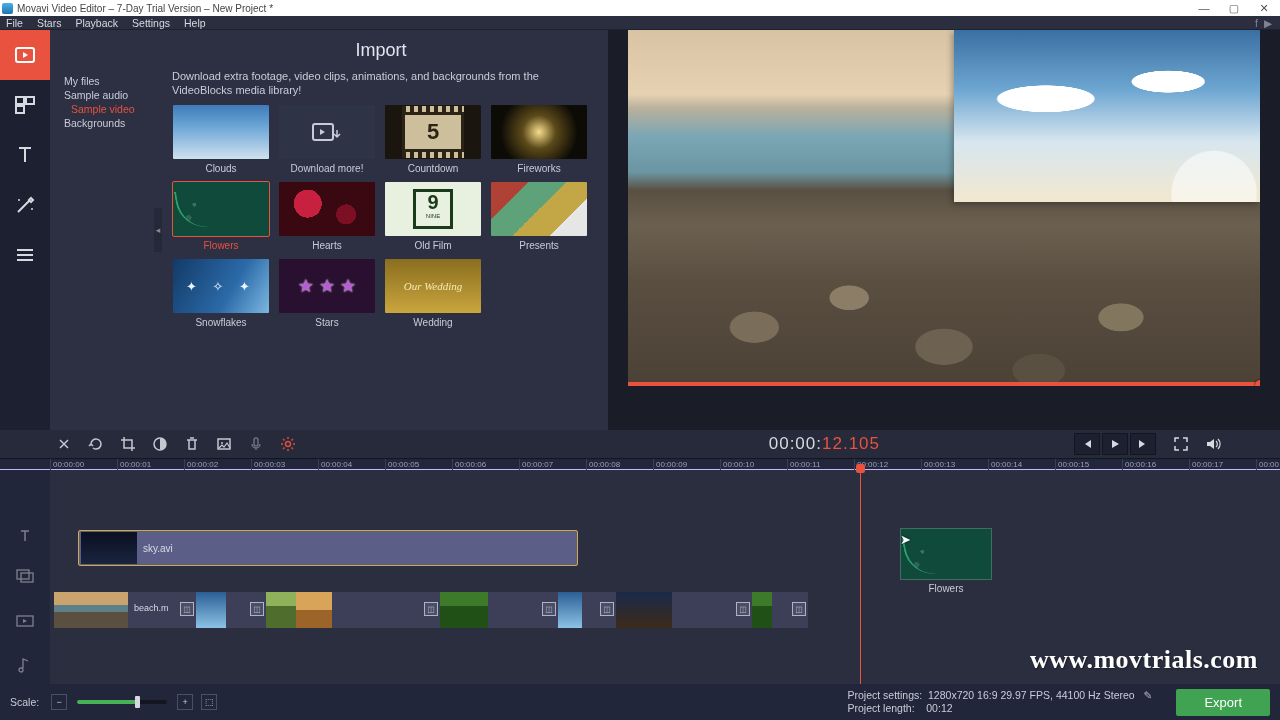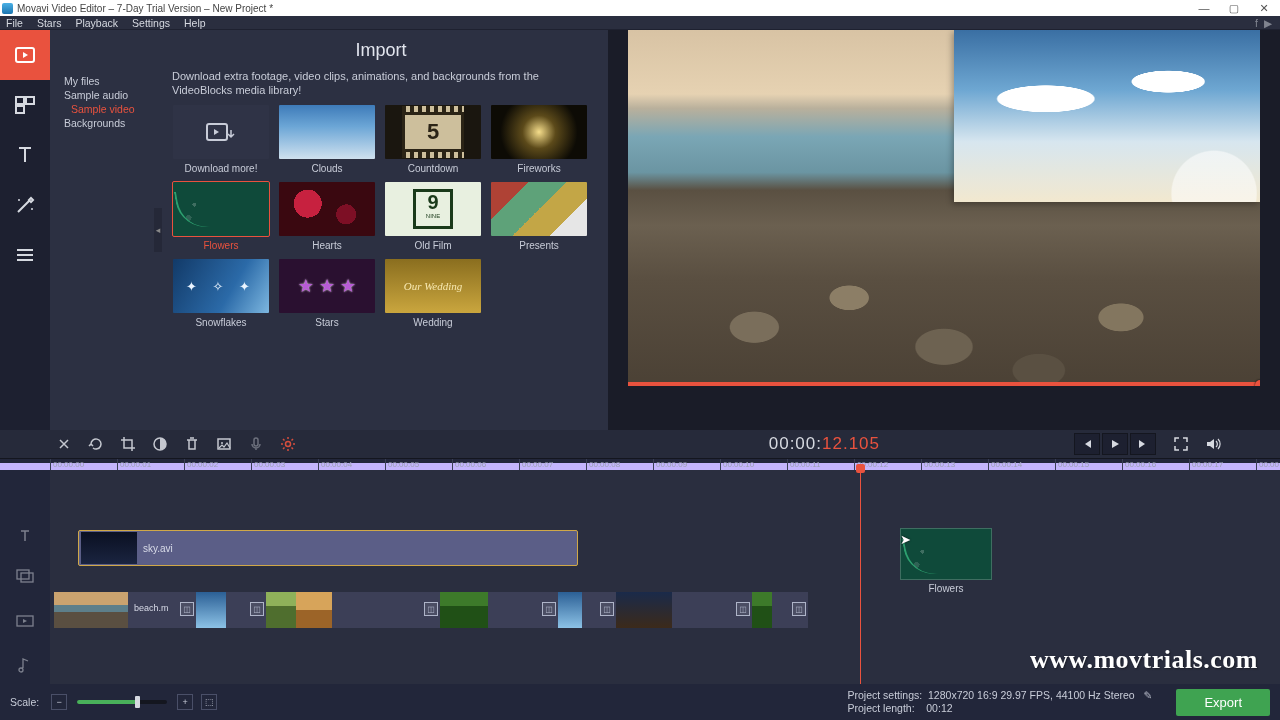--- a/index.html
+++ b/index.html
@@ -36,21 +36,21 @@
 .preview-bar { position:absolute; left:0; right:0; bottom:0; height:4px; background:#e9523e;}
 .preview-knob { position:absolute; right:-5px; bottom:-4px; width:10px; height:10px; border-radius:50%; background:#e9523e; box-shadow:0 0 2px #000;}
 .tool-row { height:28px; background:#262a3a; display:flex; align-items:center; padding:0 54px 0 54px; gap:12px; font-size:14px; color:#d6d9e0;}
 .tool-row .tbtn { width:20px; height:20px; display:flex; align-items:center; justify-content:center; cursor:pointer; opacity:.9;}
 .tool-row .spacer { flex:1; }
 .timecounter { font-size:17px; color:#d6d9e0; font-variant-numeric:tabular-nums; letter-spacing:1px;}
 .timecounter .frac { color:#e9523e; }
 .play-controls { display:flex; gap:2px;}
 .pc-btn { width:26px; height:22px; background:#1d2030; border:1px solid #14161f; display:flex; align-items:center; justify-content:center; cursor:pointer; color:#d6d9e0;}
 .right-controls { margin-left:auto; display:flex; gap:6px;}
-.ruler { height:12px; background:#22263a; border-top:1px solid #14161f; border-bottom:7px solid #c4b5fd; position:relative; font-size:8px; color:#9aa0b2; padding-left:50px;}
+.ruler { height:12px; background:#22263a; border-top:1px solid #14161f; border-bottom:1px solid #c4b5fd; position:relative; font-size:8px; color:#9aa0b2; padding-left:50px;}
 .ruler .tick { position:absolute; top:0; height:12px; border-left:1px solid #3a3f55; padding-left:2px; line-height:12px;}
 .timeline { height:215px; background:#2a2e3f; display:flex; position:relative;}
 .tl-left { width:50px; background:#22263a; display:flex; flex-direction:column; justify-content:flex-start; padding-top:46px;}
 .tl-track-icon { height:46px; display:flex; align-items:center; justify-content:center; opacity:.5; cursor:pointer;}
 .tl-body { flex:1; position:relative; padding-top:6px;}
 .playhead { position:absolute; top:0; bottom:0; left:810px; width:1px; background:#e9523e; z-index:5;}
 .playhead::before { content:''; position:absolute; top:-6px; left:-4px; width:9px; height:9px; background:#e9523e; border-radius:2px; }
 .track-row { position:absolute; left:4px; height:36px; }
 .overlay-track { top:60px; width:500px; background:#5b5e87; border:1px solid #d0a848; display:flex; align-items:center; border-radius:2px;}
 .overlay-thumb { width:56px; height:32px; margin:0 2px;}
@@ -187,32 +187,32 @@
       <div>Sample audio</div>
       <div class="sel">Sample video</div>
       <div>Backgrounds</div>
     </div>
     <div class="lib-main">
       <div class="collapse-handle">◂</div>
       <div class="lib-title">Import</div>
       <div class="lib-desc">Download extra footage, video clips, animations, and backgrounds from the VideoBlocks media library!</div>
       <div class="grid">
         <div class="thumb-wrap">
+          <div class="thumb t-clouds"></div>
+          <div class="thumb-label">Clouds</div>
+        </div>
+        <div class="thumb-wrap">
           <div class="thumb t-download">
               <svg width="30" height="22" viewBox="0 0 30 22">
                 <rect x="1" y="3" width="20" height="16" rx="2" fill="none" stroke="#c8ccd8" stroke-width="2"></rect>
                 <polygon points="8,8 8,14 13,11" fill="#c8ccd8"></polygon>
                 <path d="M25 9v7m-3-3l3 3 3-3" stroke="#c8ccd8" stroke-width="1.5" fill="none"></path>
               </svg>
             </div>
           <div class="thumb-label">Download more!</div>
-        </div>
-        <div class="thumb-wrap">
-          <div class="thumb t-clouds"></div>
-          <div class="thumb-label">Clouds</div>
         </div>
         <div class="thumb-wrap">
           <div class="thumb t-countdown">
               <div class="reel">5</div>
             </div>
           <div class="thumb-label">Countdown</div>
         </div>
         <div class="thumb-wrap">
           <div class="thumb t-fireworks"></div>
           <div class="thumb-label">Fireworks</div>

